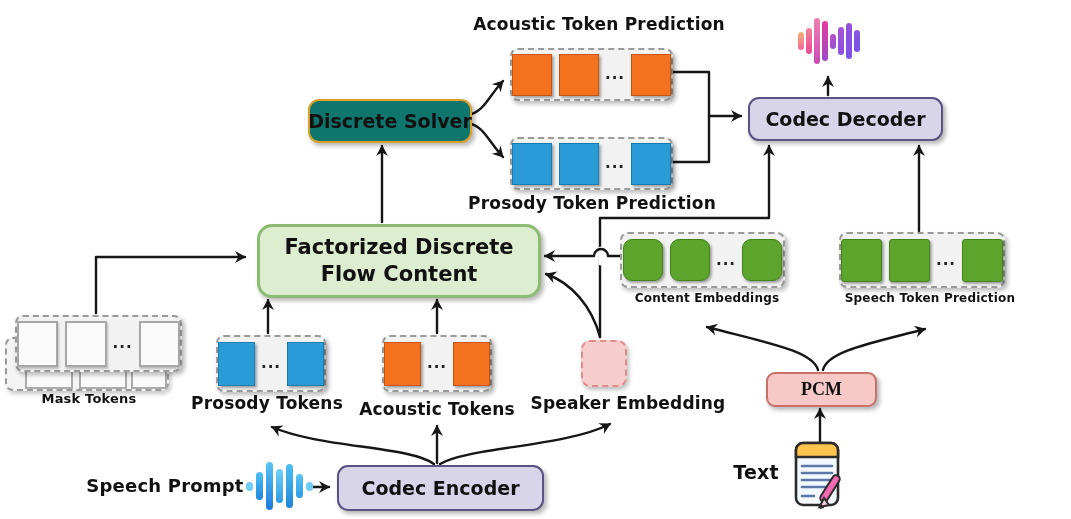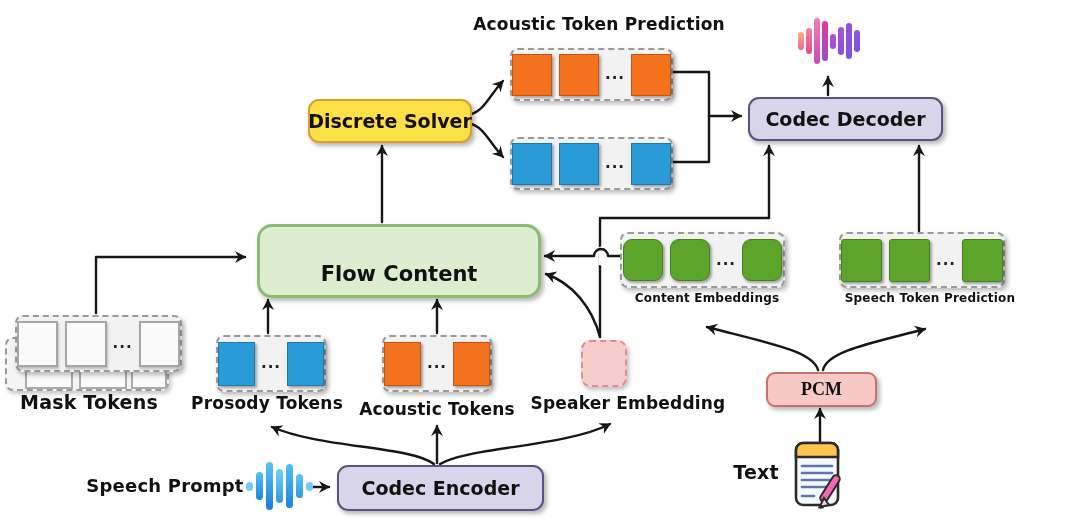--- a/index.html
+++ b/index.html
@@ -7,21 +7,21 @@
     position:relative;width:1071px;height:519px;background:#fff;overflow:hidden;
     font-family:"DejaVu Sans", sans-serif;font-weight:bold;color:#111;
   }
   .edges{position:absolute;left:0;top:0;width:1071px;height:519px;pointer-events:none;}
   
   .lbl{position:absolute;transform:translateX(-50%);white-space:nowrap;font-size:17px;letter-spacing:.2px;}
   .lbl.small{font-size:12px;}
   
   .box{position:absolute;display:flex;align-items:center;justify-content:center;
        border-radius:11px;box-shadow:2.5px 3px 4px rgba(0,0,0,.28);font-size:19px;white-space:nowrap;}
-  .box.solver{background:#fde047;border:2.5px solid #D9A127;}
+  .box.solver{background:#0f766e;border:2.5px solid #D9A127;}
   .box.codec{background:#D8D4E9;border:2.5px solid #585380;}
   .box.denoiser{background:#DCEDD0;border:3px solid #8CBB72;border-radius:15px;
                 font-size:21px;text-align:center;line-height:1.3;}
   .box.pcm{background:#F6C9C6;border:2.5px solid #C9706B;border-radius:9px;font-size:18px;}
   
   .tokens{position:absolute;display:flex;align-items:center;justify-content:center;gap:7px;
           background:#F2F2F2;border:2px dashed #9A9A9A;border-radius:8px;
           box-shadow:2.5px 3px 4px rgba(0,0,0,.26);}
   .sq{width:38px;height:40px;box-shadow:1.5px 2px 2.5px rgba(0,0,0,.33);}
   .sq.orange{background:#F4711D;border:1px solid #C4540E;}
@@ -94,39 +94,40 @@
     <span>Discrete Solver</span>
   </div>
 
   <div class="tokens" style="left:510px;top:137px;width:159px;height:49px;">
     <span class="sq blue"></span>
     <span class="sq blue"></span>
     <span class="dots">...</span>
     <span class="sq blue"></span>
   </div>
 
+  <div class="lbl" style="left:592px;top:193px;">Prosody Token Prediction</div>
 
   <div class="box codec" style="left:748px;top:97px;width:191px;height:40px;">
     <span>Codec Decoder</span>
   </div>
 
   <div class="wave" style="left:798px;top:12px;height:58px;">
     <i style="width:6px;height:18px;background:linear-gradient(#F6B37A,#F0679A);"></i>
     <i style="width:6px;height:26px;background:linear-gradient(#F2809C,#EC4B92);"></i>
     <i style="width:6px;height:46px;background:linear-gradient(#F07FB0,#C94BB4);"></i>
     <i style="width:6px;height:40px;background:linear-gradient(#E5399B,#9B4BCB);"></i>
     <i style="width:6px;height:15px;background:linear-gradient(#B84FC5,#9B50D6);"></i>
     <i style="width:6px;height:28px;background:linear-gradient(#A855D6,#8A4FE0);"></i>
     <i style="width:6px;height:36px;background:linear-gradient(#9550DB,#7B52E8);"></i>
     <i style="width:6px;height:22px;background:linear-gradient(#8A56E0,#7A52E8);"></i>
   </div>
 
   <div class="box denoiser" style="left:257px;top:224px;width:278px;height:68px;">
     <span>
-      <br>
+      <span>Factorized Discrete</span><br>
       <span>Flow Content</span>
     </span>
   </div>
 
   <div class="tokens" style="left:620px;top:232px;width:161px;height:52px;">
     <span class="sq green"></span>
     <span class="sq green"></span>
     <span class="dots">...</span>
     <span class="sq green"></span>
   </div>
@@ -144,21 +145,21 @@
     <span class="tab" style="left:18px;top:8px;"></span>
     <span class="tab" style="left:72px;top:8px;"></span>
     <span class="tab" style="left:124px;top:8px;width:32px;"></span>
   </div>
   <div class="tokens" style="left:15px;top:315px;width:163px;height:53px;">
     <span class="sq masked wide"></span>
     <span class="sq masked wide"></span>
     <span class="dots">...</span>
     <span class="sq masked wide"></span>
   </div>
-  <div class="lbl" style="left:89px;top:391px;font-size:19px;">Mask Tokens</div>
+  <div class="lbl" style="left:89px;top:391px;font-size:13px;">Mask Tokens</div>
 
   <div class="tokens" style="left:216px;top:335px;width:106px;height:53px;">
     <span class="sq blue wide"></span>
     <span class="dots">...</span>
     <span class="sq blue wide"></span>
   </div>
   <div class="lbl" style="left:267px;top:393px;">Prosody Tokens</div>
 
   <div class="tokens" style="left:382px;top:335px;width:106px;height:53px;">
     <span class="sq orange wide"></span>

